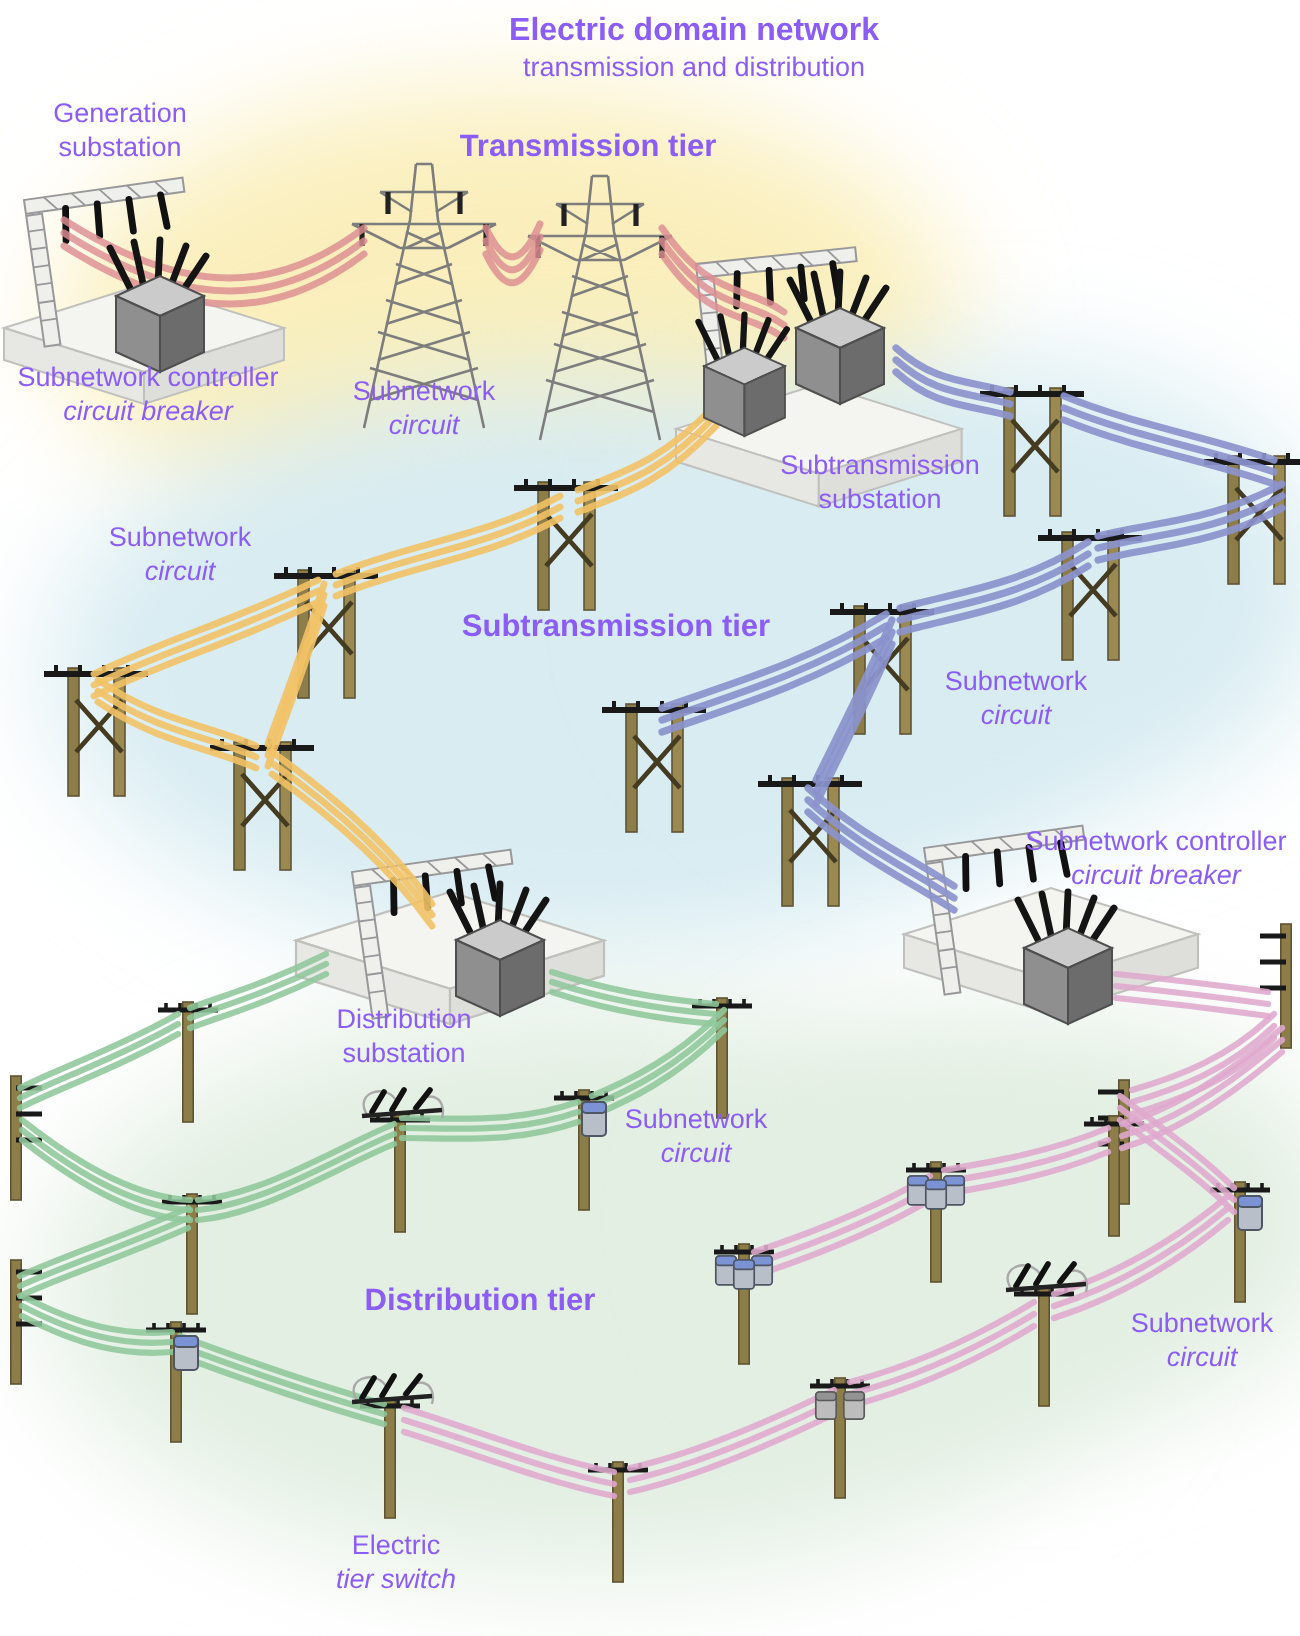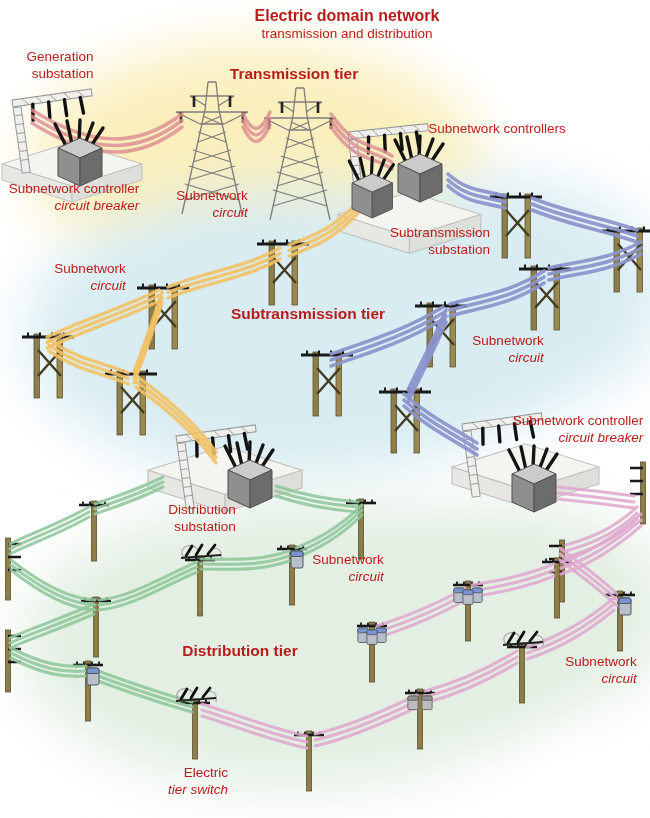--- a/index.html
+++ b/index.html
@@ -1,32 +1,32 @@
 <!DOCTYPE html>
 <html style="--line_transmission: #dd8e92; --line_subtransmission_a: #f2c266; --line_subtransmission_b: #8b93cc; --line_distribution_a: #8fc79b; --line_distribution_b: #dfa9ce; --glow_transmission: #faefbc; --tint_subtransmission: #d8ecf2; --tint_distribution: #e3efe3;"><head>
 <meta charset="utf-8">
 <style>
   html,body{margin:0;padding:0;background:#fff;}
   #stage{
     position:relative;width:650px;height:818px;overflow:hidden;background:#fff;
-    font-family:"Liberation Sans", sans-serif;color:#b91c1c;
+    font-family:"Liberation Sans", sans-serif;color:#8b5cf6;
   }
   #stage svg{position:absolute;left:0;top:0;}
   
   .bundle path{fill:none;stroke-linecap:round;}
   .c-red path   {stroke:var(--line_transmission);stroke-width:3.5;stroke-opacity:.82;}
   .c-yellow path{stroke:var(--line_subtransmission_a);stroke-width:3.4;stroke-opacity:.9;}
   .c-blue path  {stroke:var(--line_subtransmission_b);stroke-width:3.6;stroke-opacity:.92;}
   .c-green path {stroke:var(--line_distribution_a);stroke-width:3.1;stroke-opacity:.88;}
   .c-pink path  {stroke:var(--line_distribution_b);stroke-width:3.1;stroke-opacity:.88;}
   .tint-y{fill:var(--glow_transmission);}
   .tint-b{fill:var(--tint_subtransmission);}
   .tint-g{fill:var(--tint_distribution);}
   
-  .lbl{position:absolute;transform:translateX(-50%);text-align:right;
+  .lbl{position:absolute;transform:translateX(-50%);text-align:center;
        font-size:13.5px;line-height:1.28;white-space:nowrap;}
   .lbl .l2{font-style:italic;}
   .tier{position:absolute;transform:translateX(-50%);font-weight:700;
         font-size:15.5px;white-space:nowrap;}
   .title{position:absolute;transform:translateX(-50%);font-weight:700;
          font-size:16px;white-space:nowrap;}
   .subtitle{position:absolute;transform:translateX(-50%);
             font-size:13.5px;white-space:nowrap;}
 </style>
 </head>
@@ -373,21 +373,20 @@
   <div class="l1">Subnetwork controller</div>
   <div class="l2">circuit breaker</div>
 </div>
 
 <div class="lbl" style="left:212px;top:187px">
   <div class="l1">Subnetwork</div>
   <div class="l2">circuit</div>
 </div>
 
 <div class="lbl" style="left:497px;top:120px">
-  <div class="l1">Subnetwork controllers</div>
 </div>
 
 <div class="lbl" style="left:440px;top:224px">
   <div class="l1">Subtransmission</div>
   <div class="l1">substation</div>
 </div>
 
 <div class="lbl" style="left:90px;top:260px">
   <div class="l1">Subnetwork</div>
   <div class="l2">circuit</div>

